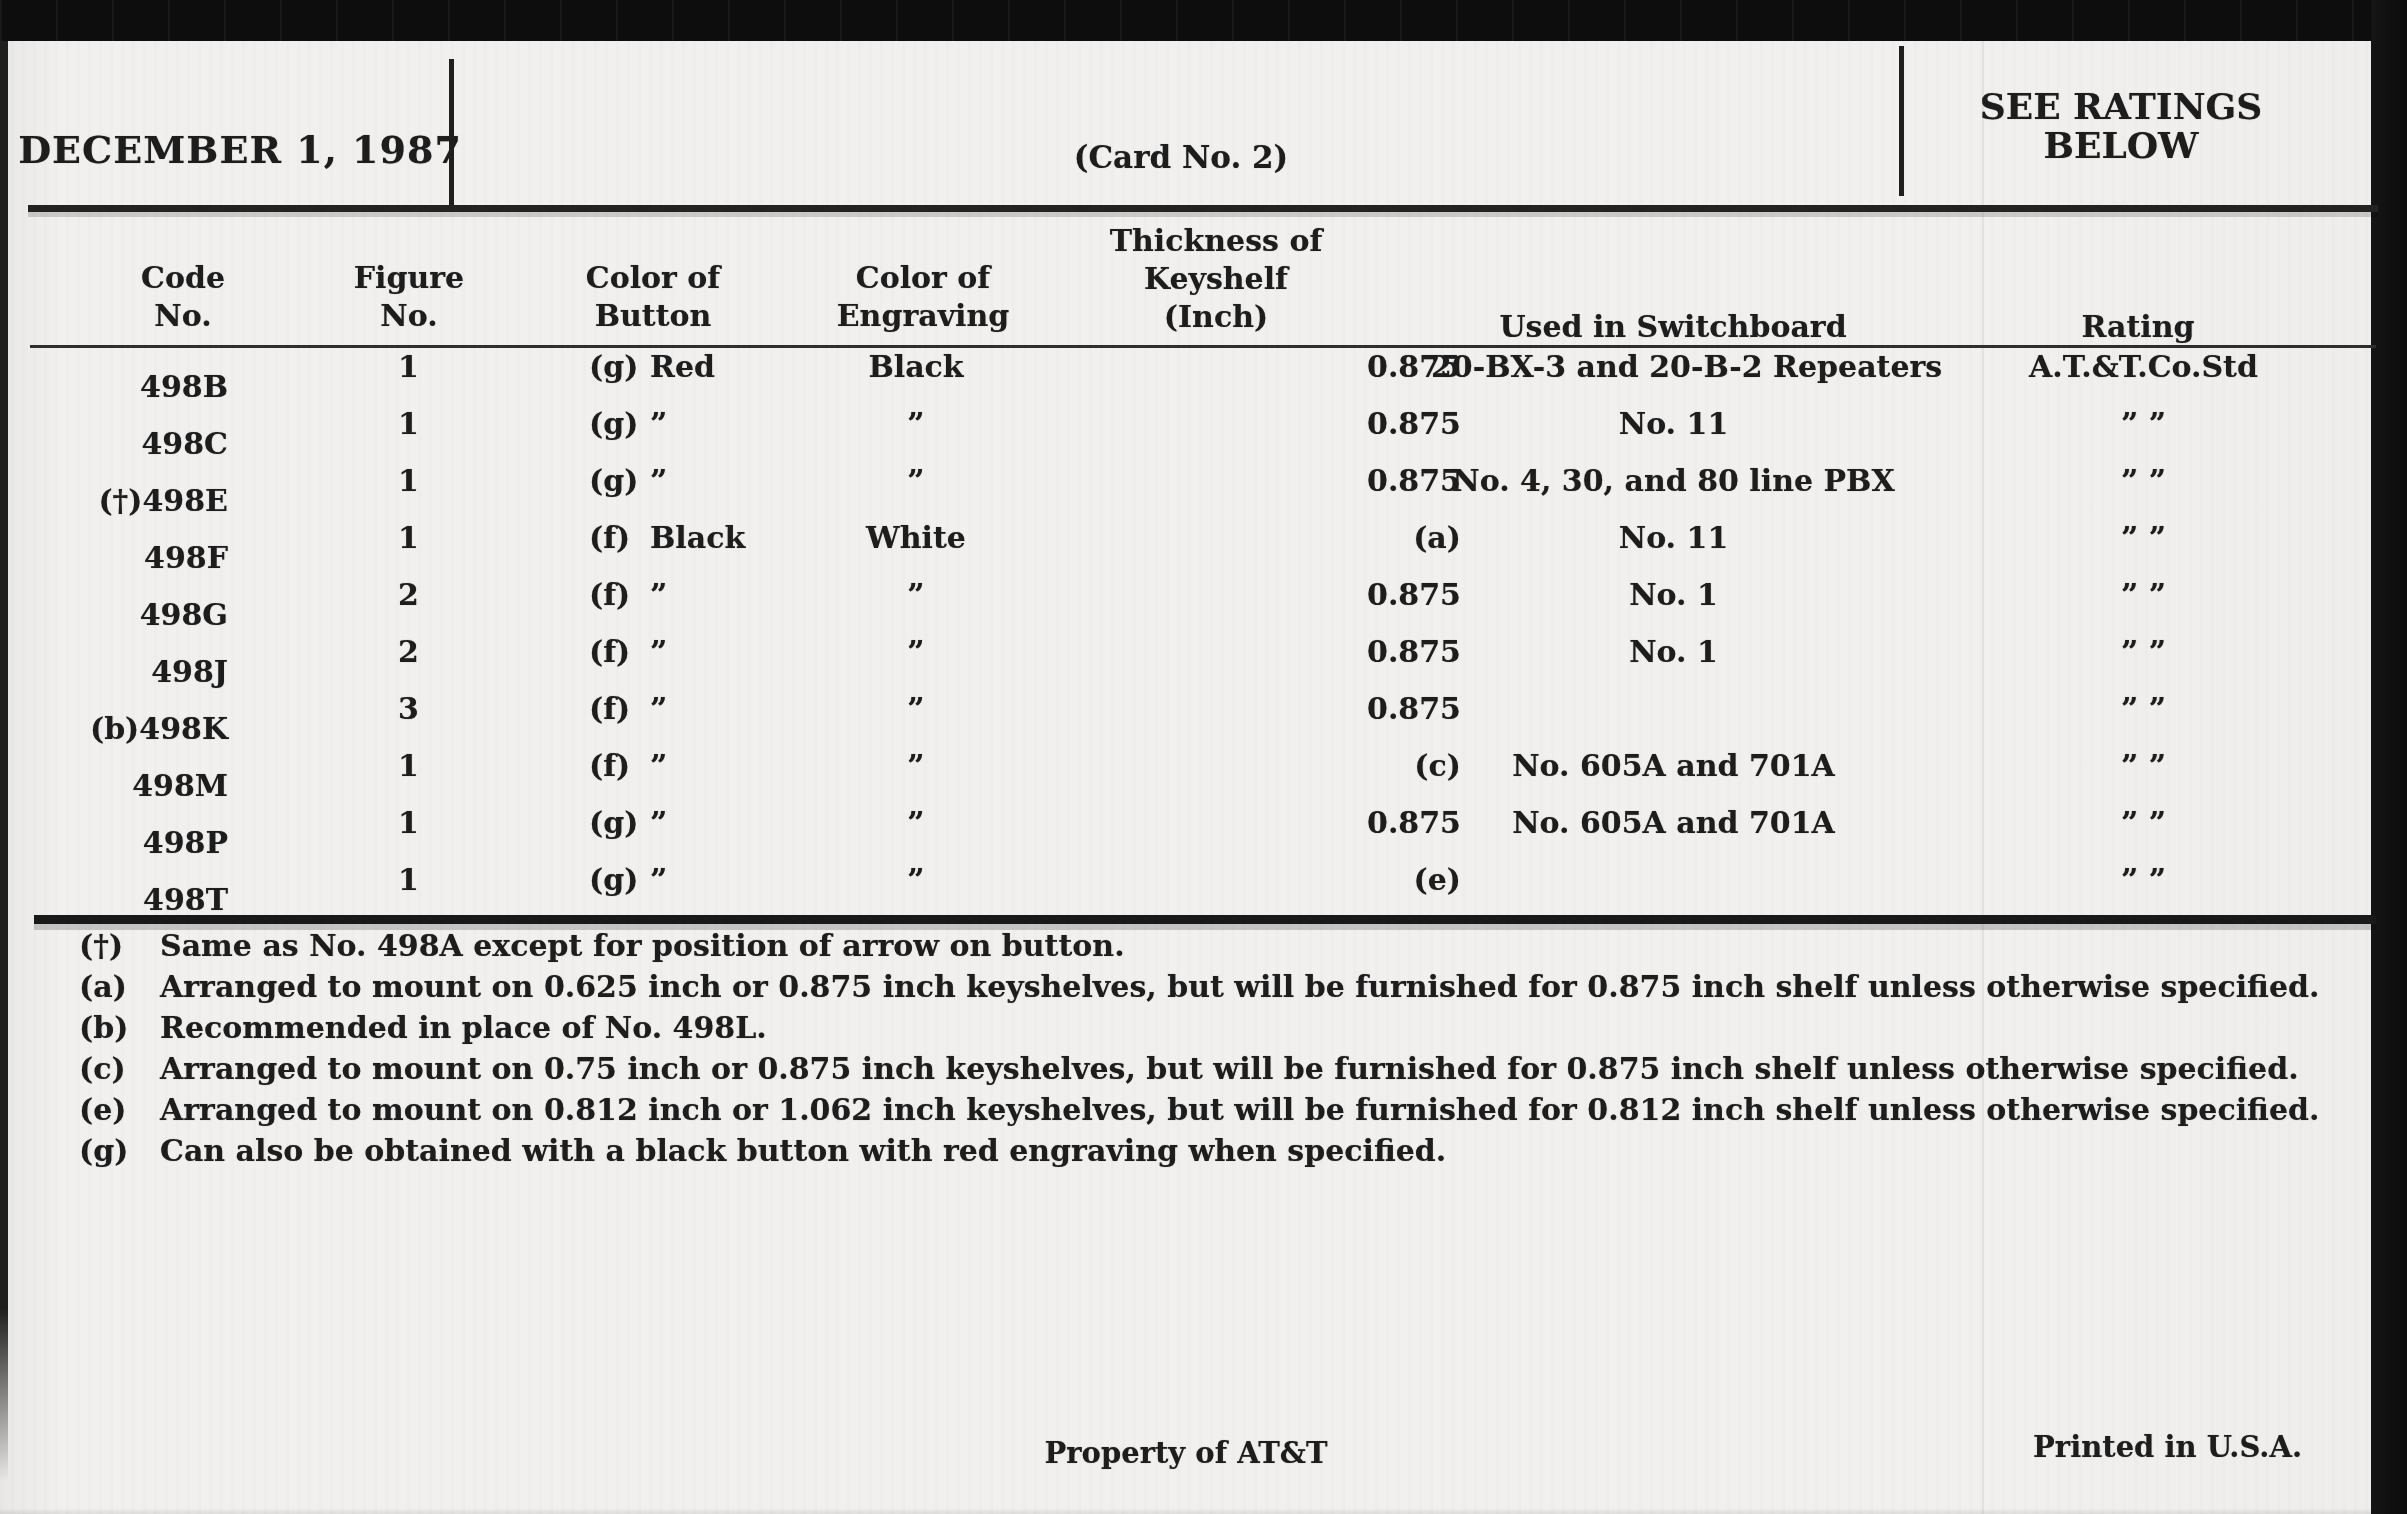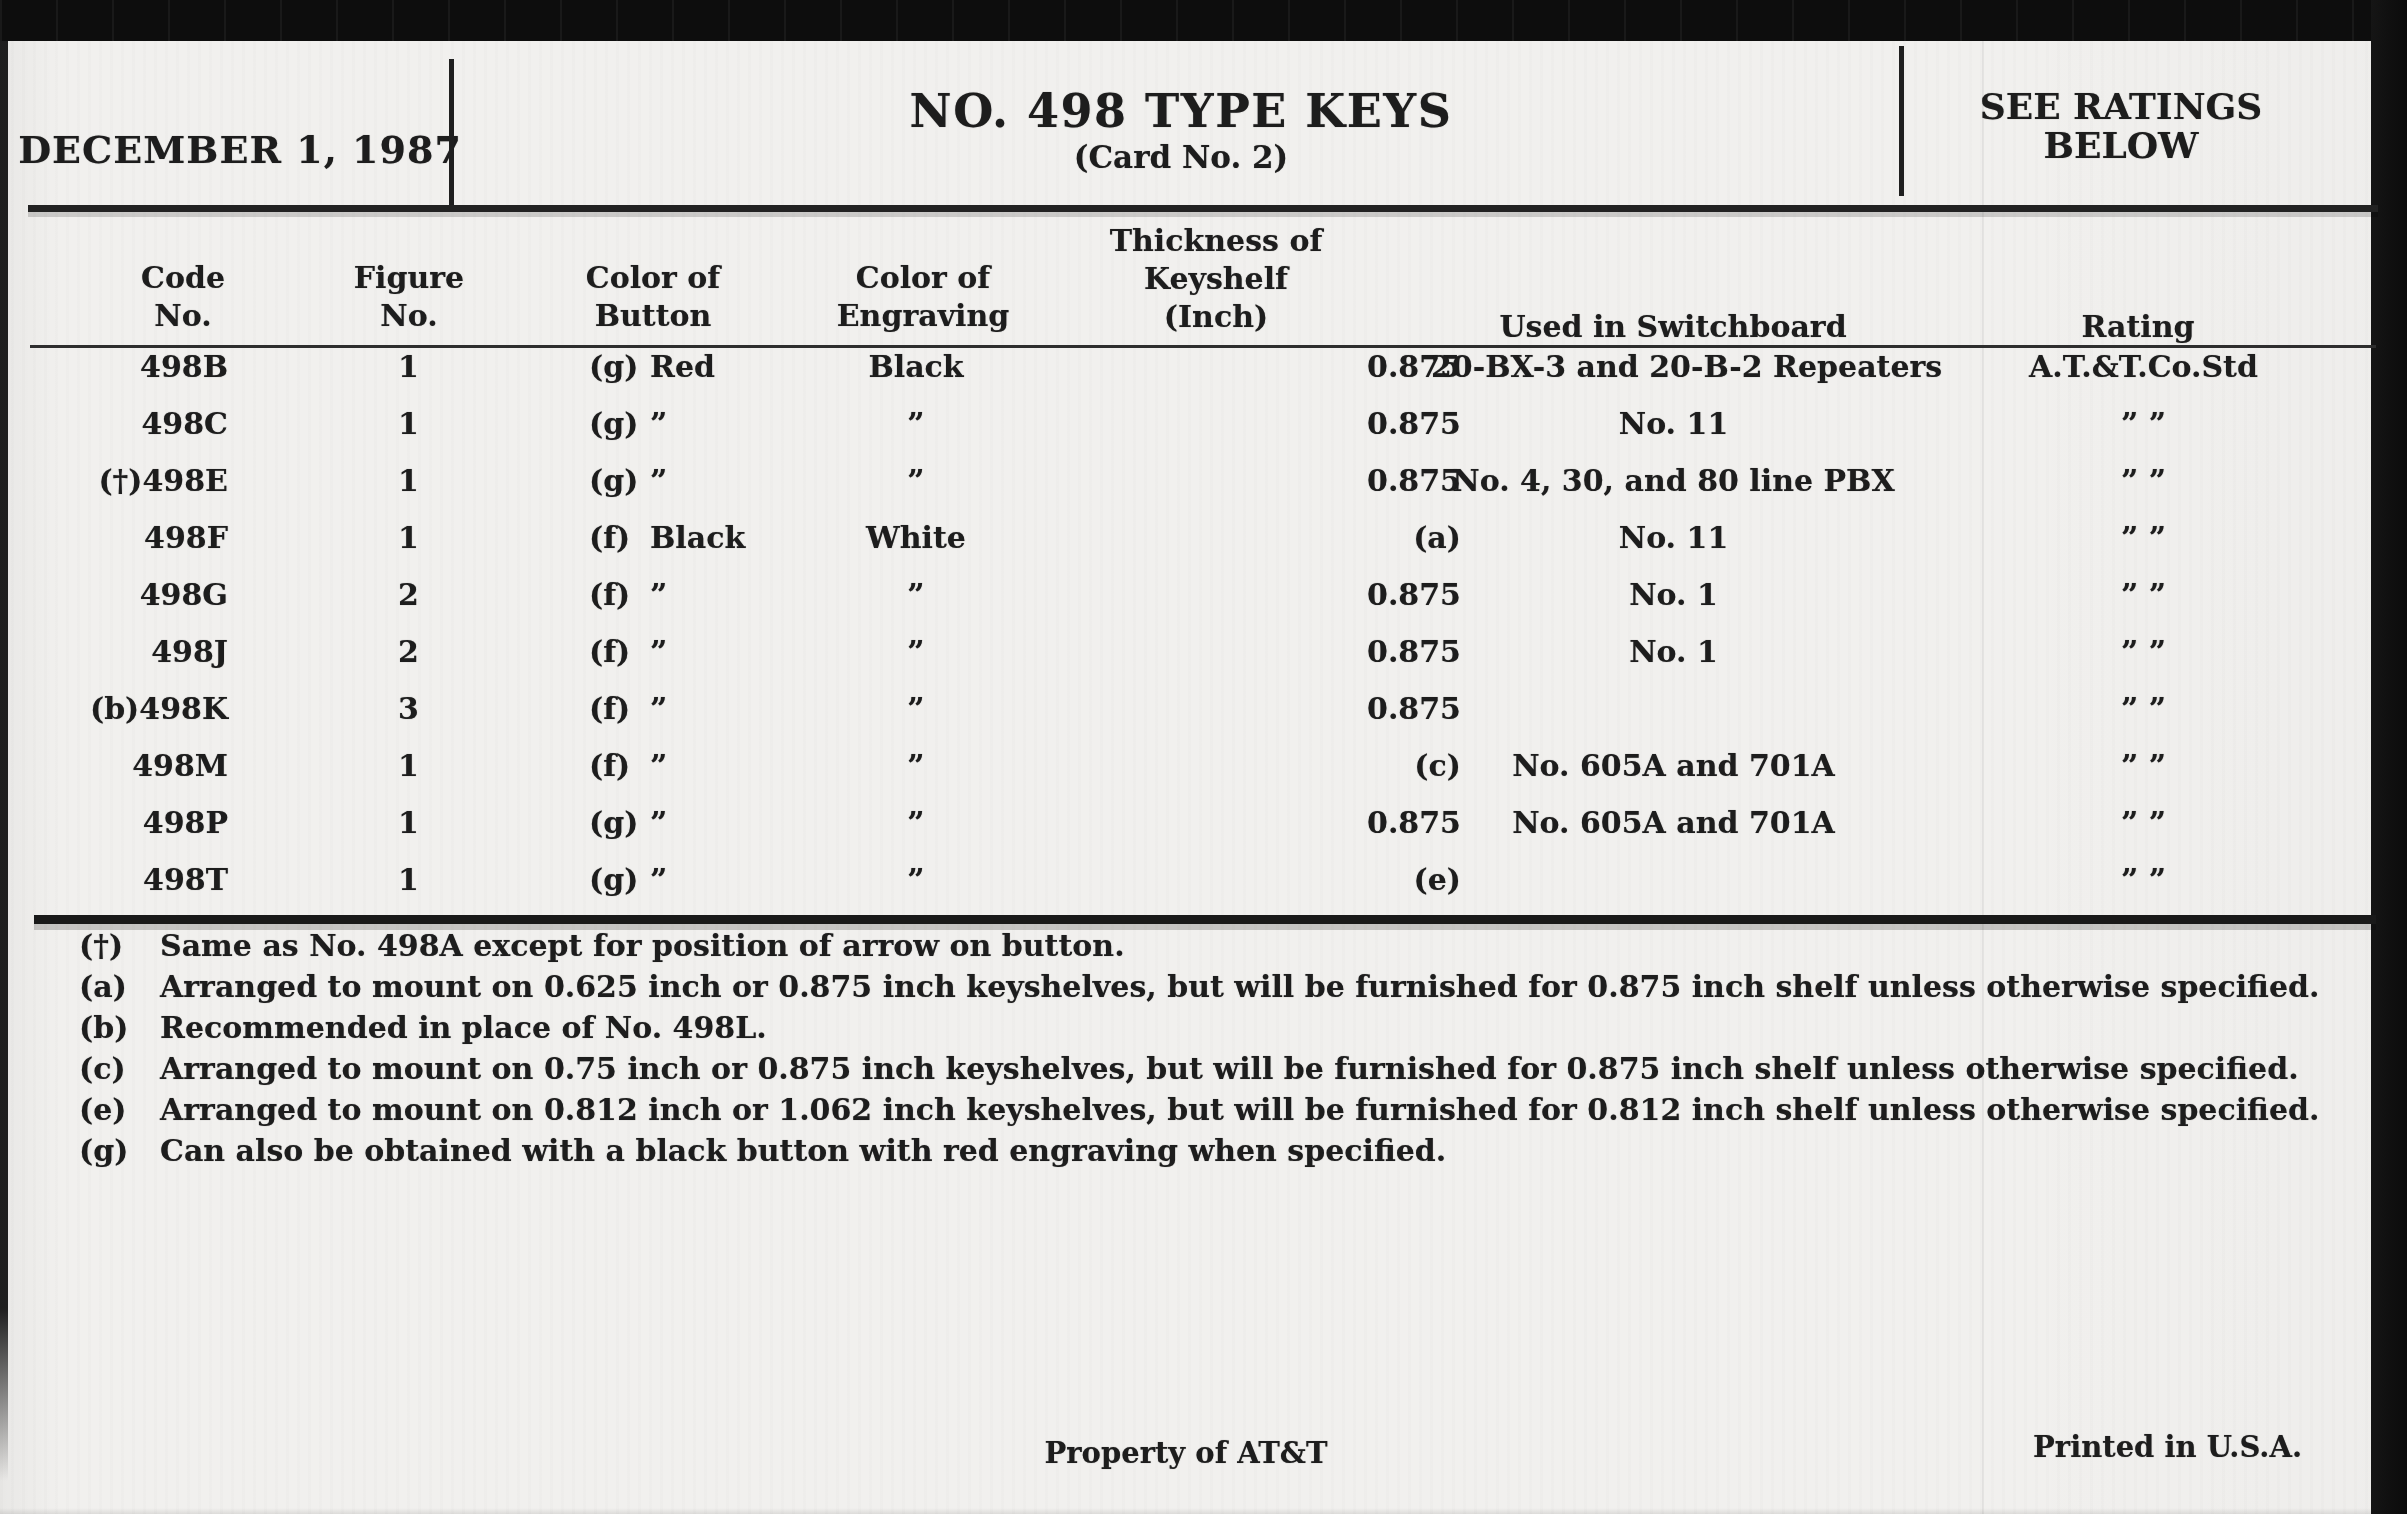--- a/index.html
+++ b/index.html
@@ -79,21 +79,21 @@
   .hdr-fig   { left: 409px; }
   .hdr-btn   { left: 653px; }
   .hdr-eng   { left: 923px; }
   .hdr-thick { left: 1216px; }
   .hdr-swb   { left: 1673px; }
   .hdr-rate  { left: 2138px; }
   
   .tbody { position: absolute; left: 30px; top: 0; width: 2346px; height: 1515px; }
   .trow  { position: absolute; left: 0; width: 2346px; height: 40px; font-size: 30px; line-height: 40px; }
   .trow .c { position: absolute; top: 0; white-space: nowrap; }
-  .c-code  { left: 0;      width: 198px; text-align: right; }
+  .c-code  { left: 0;      width: 198px; text-align: right; margin-top: 20px; }
   .c-fig   { left: 198px;  width: 361px; text-align: center; }
   .c-btn   { left: 559px;  width: 243px; text-align: left; }
   .btn-prefix { display: inline-block; min-width: 61px; }
   .c-eng   { left: 802px;  width: 168px; text-align: center; }
   .c-thick { left: 1000px;  width: 431px; text-align: right; }
   .c-swb   { left: 1401px; width: 485px; text-align: center; }
   .c-rate  { left: 1886px; width: 455px; text-align: center; white-space: pre; }
   
   .fnotes { position: absolute; left: 79px; top: 925px; width: 2277px; }
   .fnote  { height: 41px; line-height: 41px; font-size: 30px; white-space: nowrap; }
@@ -113,21 +113,20 @@
 
 <div class="page">
 
   <div class="scan-top"></div>
   <div class="scan-right"></div>
   <div class="scan-left"></div>
   <div class="scan-bottom"></div>
   <div class="crease"></div>
 
   <div class="date">DECEMBER 1, 1987</div>
-  <div class="title">NO. 498 TYPE KEYS</div>
   <div class="subtitle">(Card No. 2)</div>
   <div class="ratings-note">SEE RATINGS
 BELOW</div>
   <div class="vrule vrule-left"></div>
   <div class="vrule vrule-right"></div>
   <div class="hrule hrule-top"></div>
 
   <div class="hdr hdr-2line hdr-code">Code
 No.</div>
   <div class="hdr hdr-2line hdr-fig">Figure

